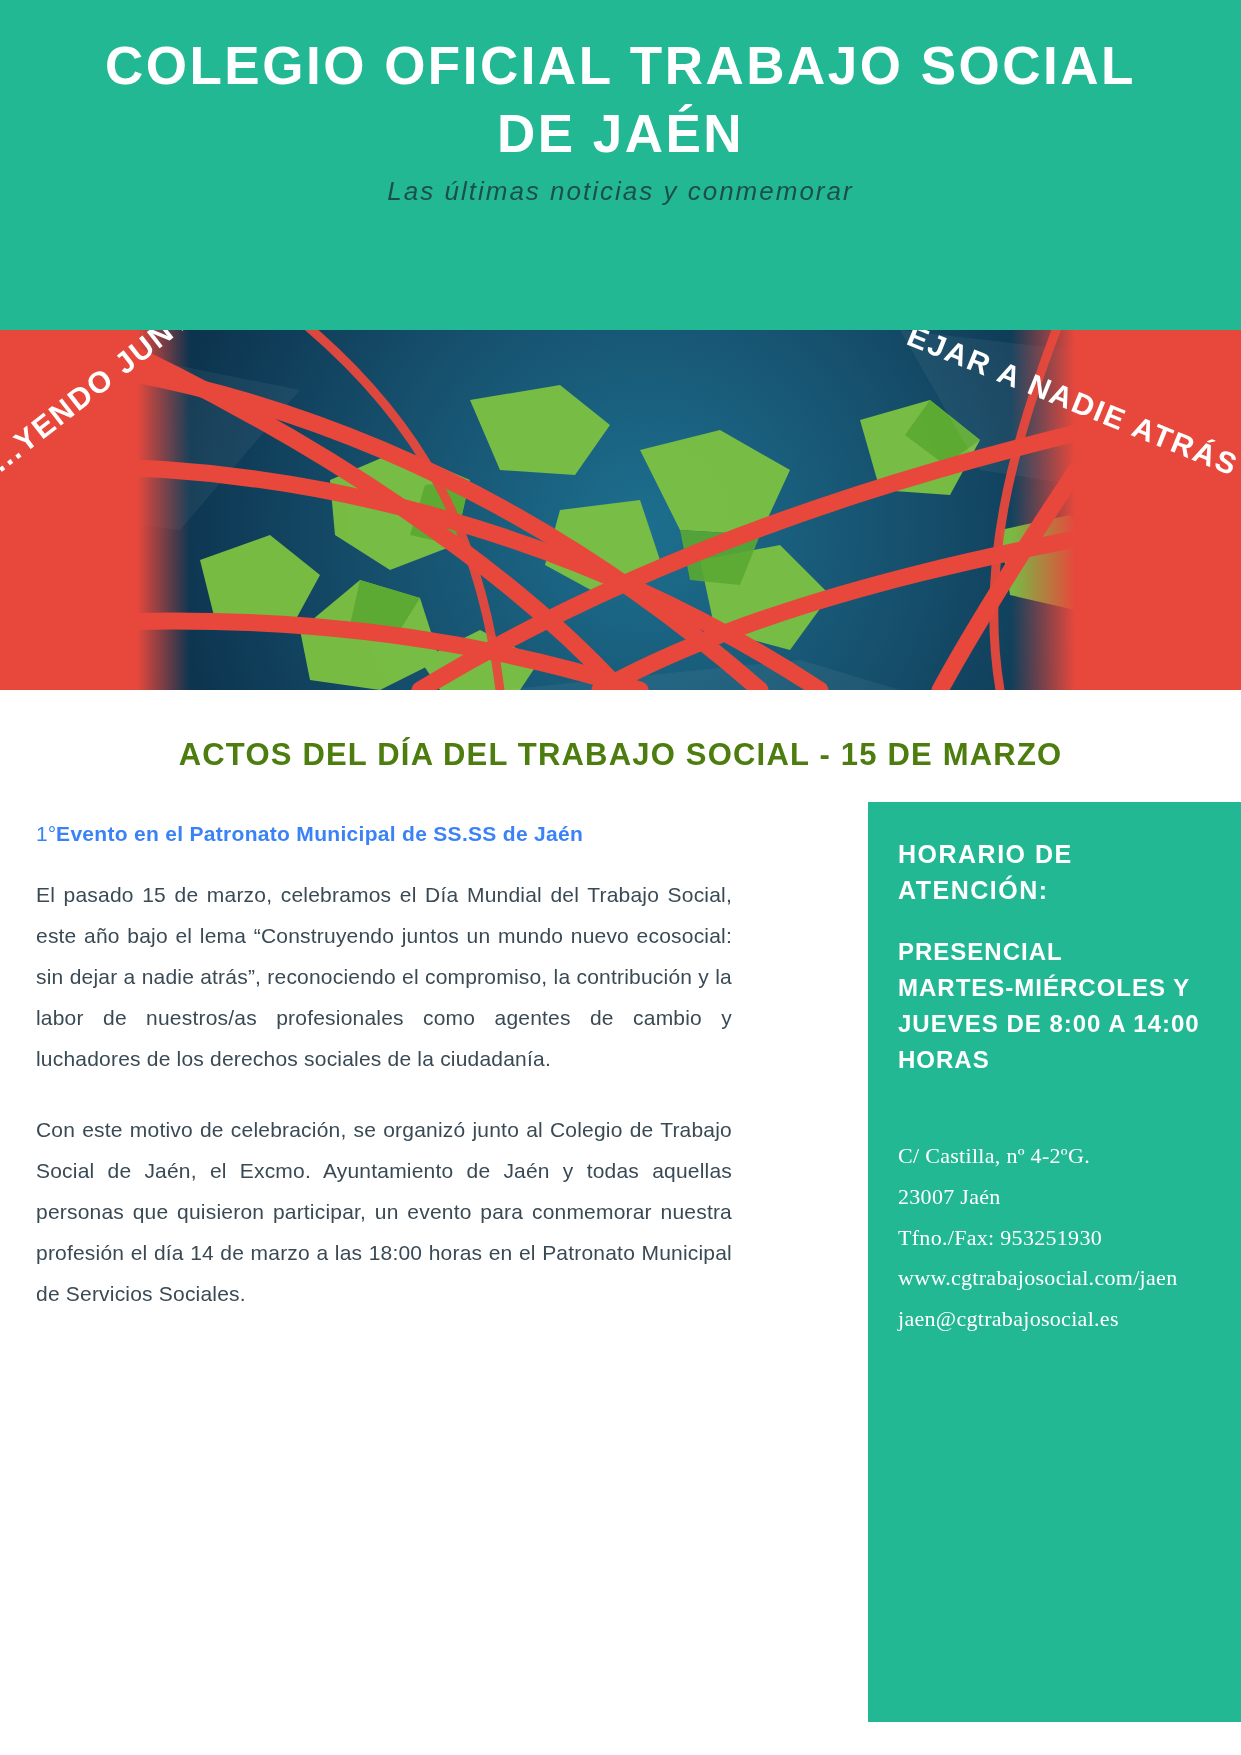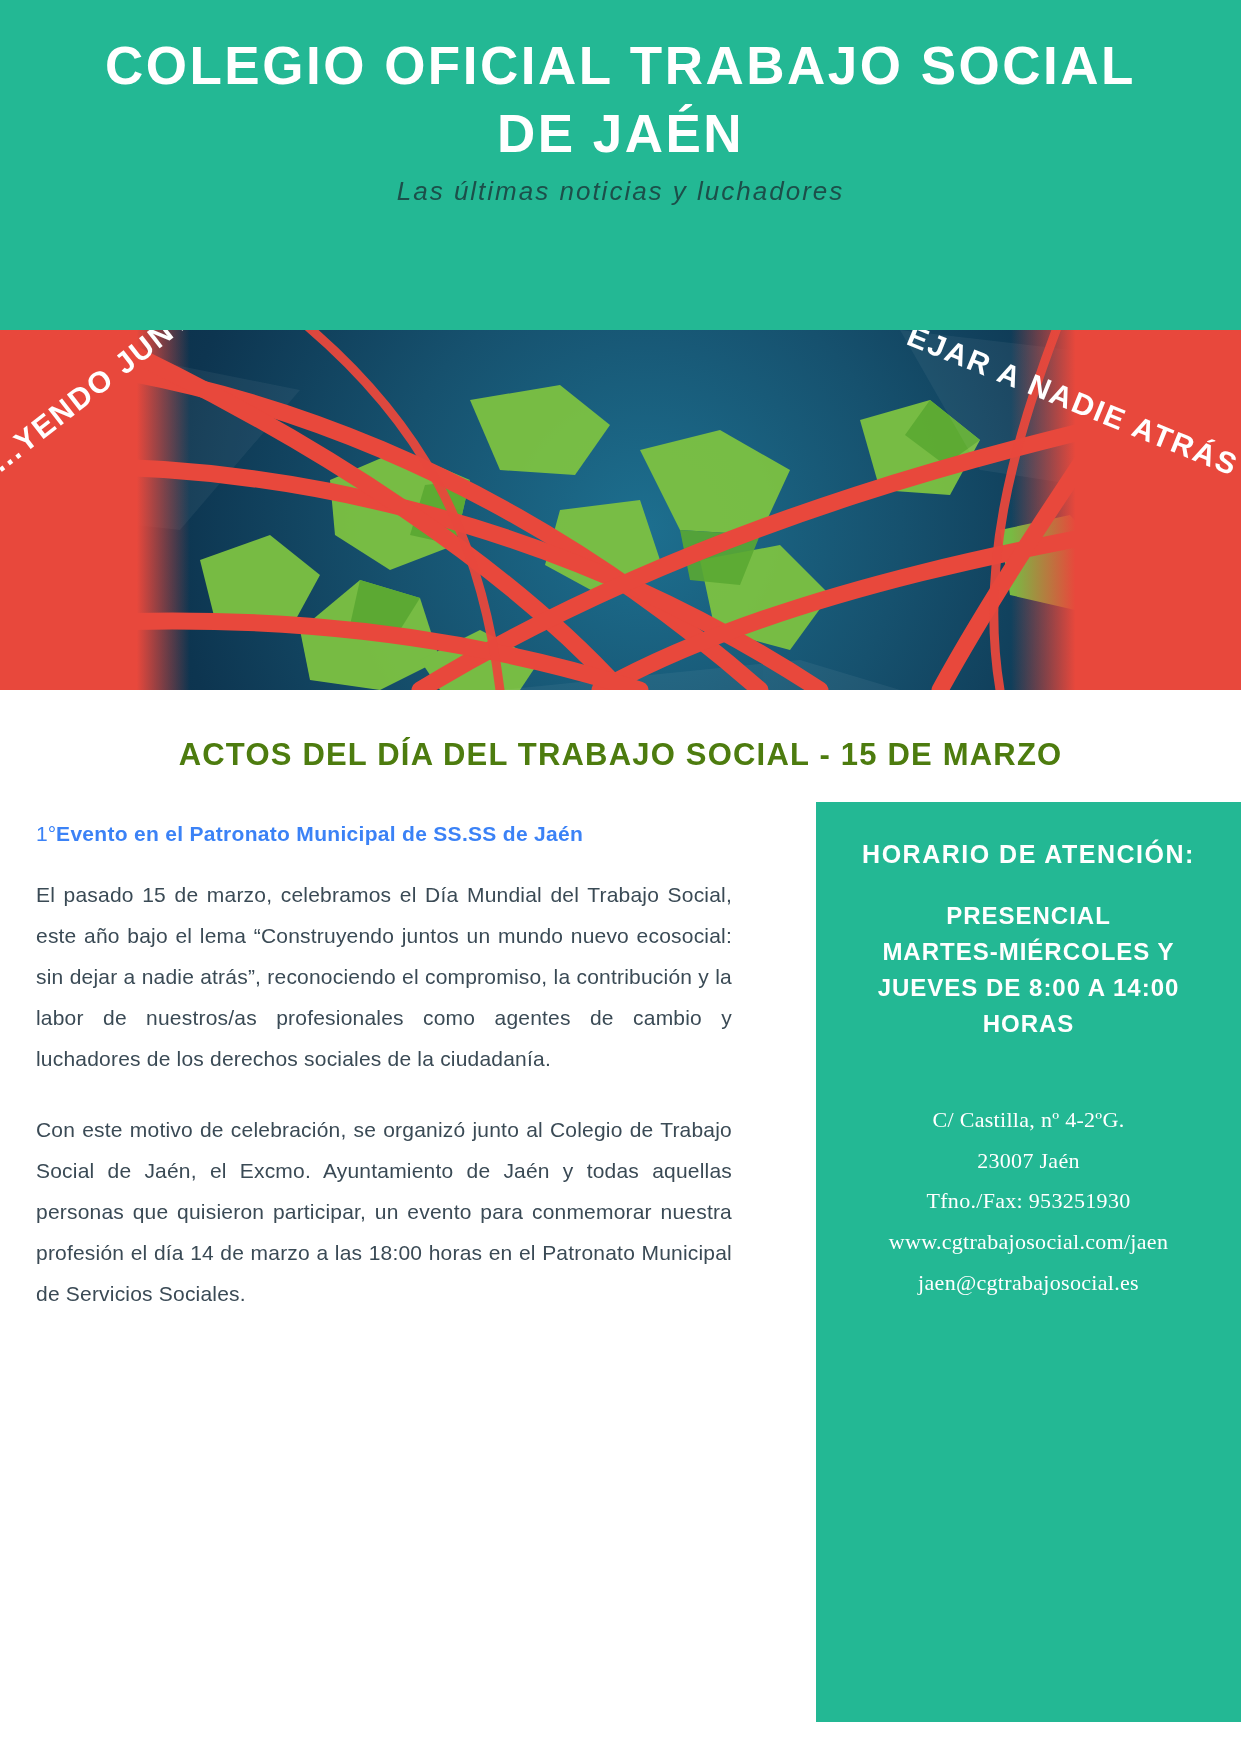--- a/index.html
+++ b/index.html
@@ -120,26 +120,25 @@
     font-size: 21px;
     line-height: 1.95;
     color: #3a4a55;
     text-align: justify;
     letter-spacing: .2px;
   }
   .article p + p { margin-top: 30px; }
 
   
   .sidebar {
-    width: 425px;
+    width: 373px;
     margin-left: auto;
     background: #23b894;
     color: #ffffff;
     padding: 34px 30px 40px 30px;
-    text-align: center;
     min-height: 920px;
   }
   .sidebar h3 {
     font-size: 25px;
     font-weight: bold;
     letter-spacing: 1.5px;
     line-height: 1.45;
     text-transform: uppercase;
   }
   .sidebar .blk {
@@ -167,21 +166,21 @@
     font-family: Liberation Serif, serif;
   }
 </style>
 </head>
 <body>
 
 <div class="page">
 
   <div class="header">
     <div class="title">COLEGIO OFICIAL TRABAJO SOCIAL DE JAÉN</div>
-    <div class="subtitle">Las últimas noticias y luchadores</div>
+    <div class="subtitle">Las últimas noticias y conmemorar</div>
   </div>
 
   <div class="hero">
     <div class="sky"></div>
 
     <svg viewBox="0 0 1241 360" preserveAspectRatio="none">
 
       <g fill="#7dc242" opacity="0.95">
         <polygon points="300,300 360,250 420,268 440,330 380,360 310,350"></polygon>
         <polygon points="330,150 400,120 470,150 455,215 390,240 335,205"></polygon>

